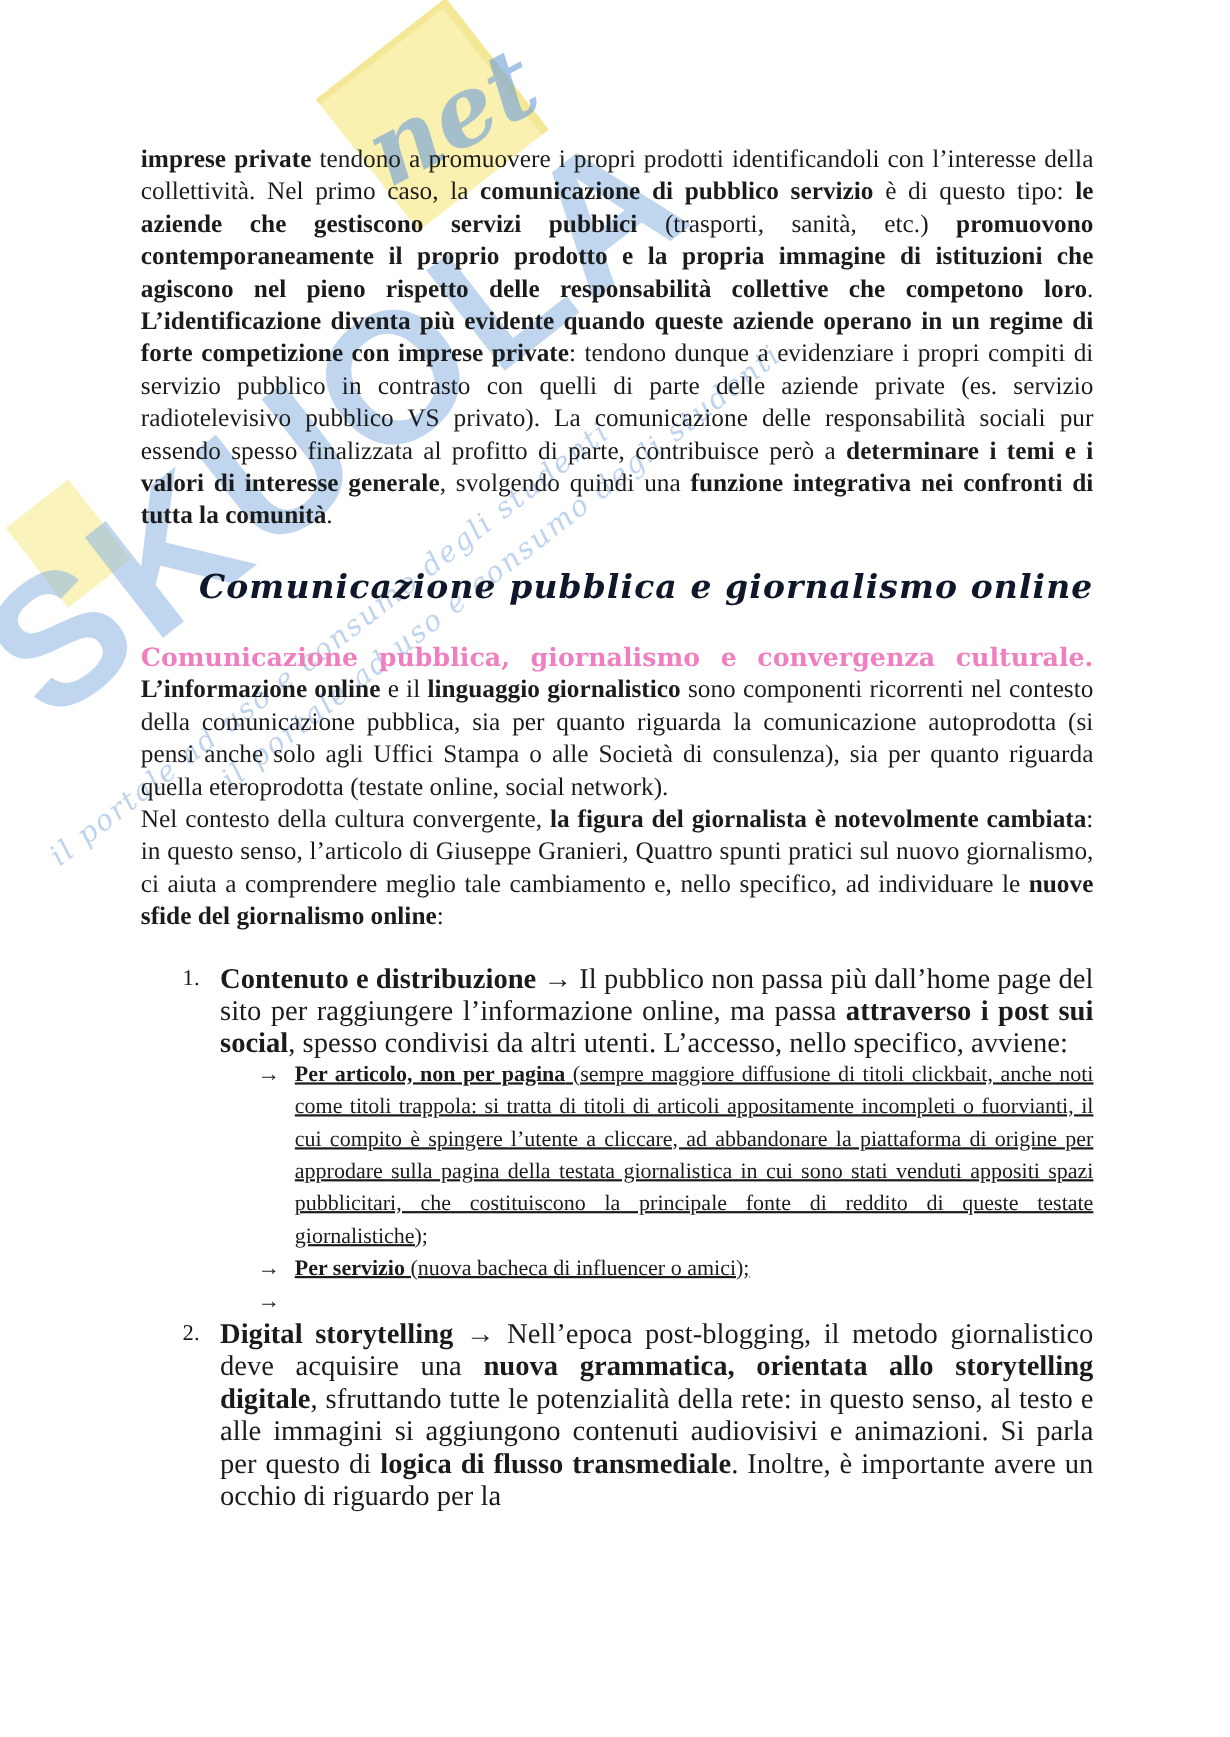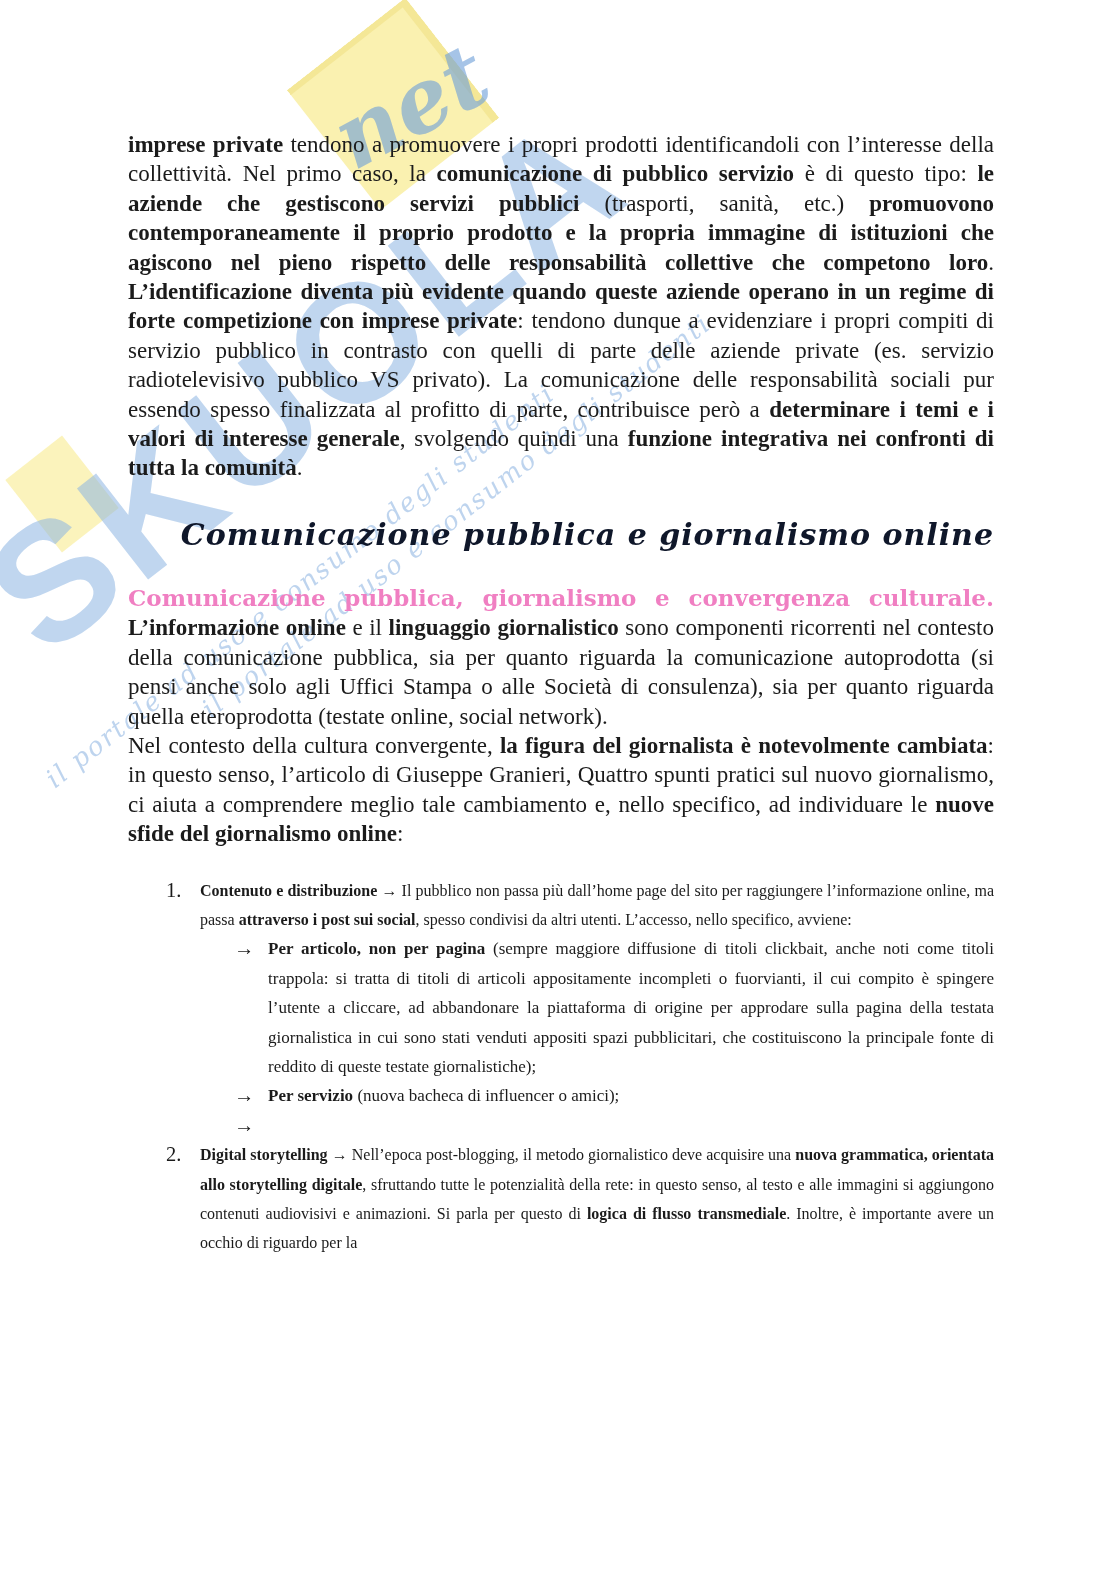--- a/index.html
+++ b/index.html
@@ -93,35 +93,36 @@
   .li-row { display: flex; }
   .li-num {
     flex: 0 0 72px;
     box-sizing: border-box;
     padding-left: 38px;
     font-size: 20.5px;
     line-height: 29.4px;
   }
   .li-body {
     flex: 1;
-    font-size: 16px;
+    font-size: 26px;
     line-height: 29.4px;
     text-align: justify;
   }
   .sub-row { display: flex; padding-left: 106px; }
   .sub-arrow {
     flex: 0 0 34px;
     font-size: 20.5px;
     line-height: 29.4px;
   }
   .sub-body {
     flex: 1;
-    font-size: 17px;
+    font-size: 20px;
     line-height: 29.4px;
     text-align: justify;
+    text-decoration: underline;
   }
 </style>
 </head>
 <body>
 
 <div class="page">
 
   <div class="wm">
     <div class="wm-note"></div>
     <div class="wm-note-small"></div>

